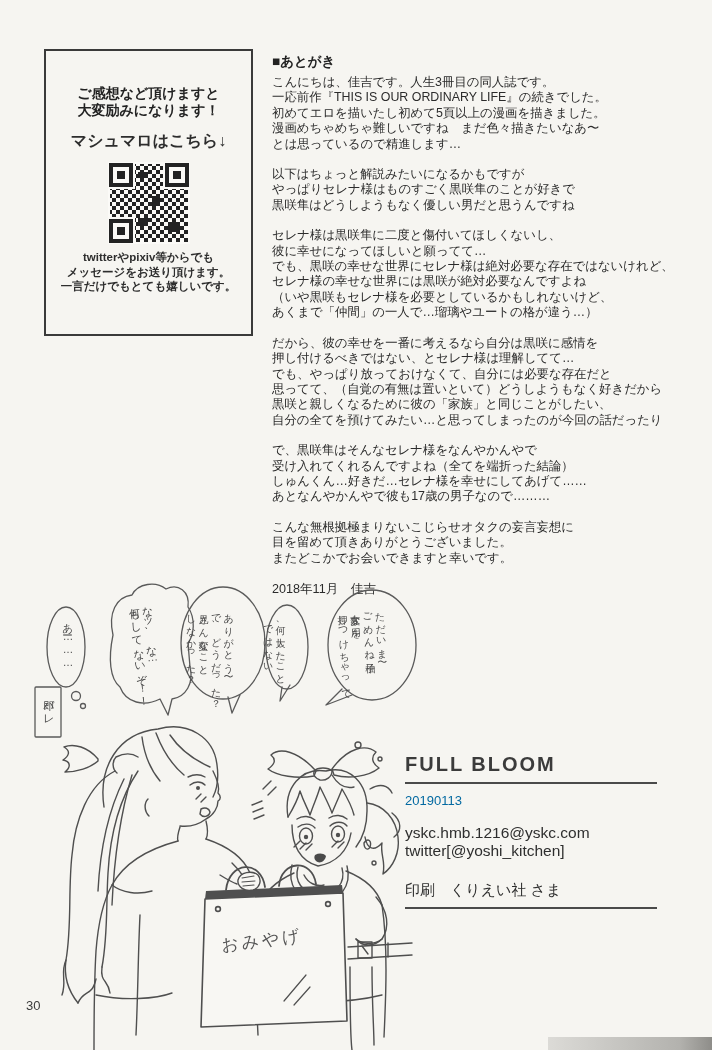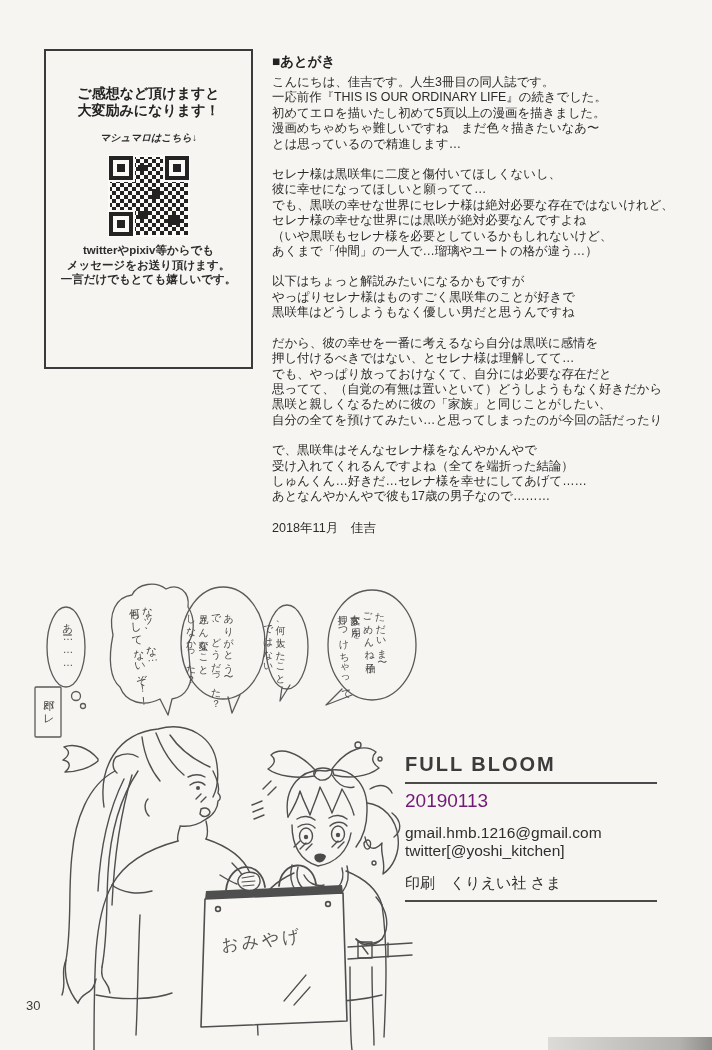--- a/index.html
+++ b/index.html
@@ -6,25 +6,25 @@
   .page{
     position:relative; width:712px; height:1050px; margin:0 auto;
     background:#f6f5f1; overflow:hidden;
     font-family:"Liberation Sans","DejaVu Sans",sans-serif;
     color:#2a2a2a;
   }
   .pre{white-space:pre-line;}
 
   
   .feedback-box{
-    position:absolute; left:44px; top:49px; width:209px; height:320px;
+    position:absolute; left:44px; top:49px; width:209px; height:287px;
     border:2px solid #3a3a3a; box-sizing:border-box; text-align:center;
   }
   .fb-heading{margin-top:34px; font-size:14px; line-height:16.5px; font-weight:bold; color:#222;}
-  .fb-marsh{margin-top:13px; font-size:10px; font-weight:bold; color:#2d2d2d;font-style:italic;}
+  .fb-marsh{margin-top:13px; font-size:16px; font-weight:bold; color:#2d2d2d;}
   .fb-qr{margin-top:10px;}
   .fb-footer{margin-top:2px; font-size:11.5px; line-height:14.5px; font-weight:bold; color:#2d2d2d;}
 
   
   .afterword{position:absolute; left:272px; top:48px; width:430px;}
   .aw-header{font-size:13.5px; font-weight:bold; margin:5px 0 4px 0; color:#222;}
   .para{font-size:12.4px; line-height:15.4px; margin:0 0 15px 0; font-weight:400; color:#2b2b2b;}
   .aw-date{font-size:12.6px; margin-top:12px; font-weight:500; color:#2b2b2b;}
 
   
@@ -38,23 +38,23 @@
     position:absolute; left:221px; top:929px; font-size:17px; color:#555;
     letter-spacing:3px; transform:rotate(-7deg); font-weight:500;
   }
   .page-number{position:absolute; left:26px; top:998px; font-size:13px; color:#3c3c3c;}
 
   
   .colophon{position:absolute; left:405px; top:751px; width:300px; color:#333;}
   .col-title{font-size:20px; font-weight:bold; letter-spacing:2px; color:#3b3b3b; line-height:27px;}
   .col-rule{border:none; border-top:2px solid #4a4a4a; margin:4px 0 0 0; width:252px;}
   .col-rule2{border:none; border-top:2px solid #4a4a4a; margin:7px 0 0 0; width:252px;}
-  .col-block{font-size:19px; line-height:17.5px; margin-top:8px; font-weight:500; color:#701a75;}
+  .col-block{font-size:13px; line-height:17.5px; margin-top:8px; font-weight:500; color:#0369a1;}
   .col-contact{font-size:15.5px; line-height:18px; margin-top:14px; font-weight:500; color:#2e2e2e;}
-  .col-printer{font-size:15px; margin-top:14px; font-weight:500; color:#2e2e2e;}
+  .col-printer{font-size:15px; margin-top:21px; font-weight:500; color:#2e2e2e;}
   .col-notice{font-size:13.6px; line-height:15.6px; margin-top:6px; font-weight:500; color:#2e2e2e;}
 
   .scan-strip{
     position:absolute; left:548px; top:1037px; width:164px; height:13px;
     background:linear-gradient(to right,#dcdbd7,#b3b2ae 80%,#8e8d89);
   }
 </style>
 </head>
 <body>
 
@@ -94,39 +94,42 @@
 一言だけでもとても嬉しいです。</div>
   </div>
 
   <div class="afterword">
     <div class="aw-header">■あとがき</div>
     <div class="para pre">こんにちは、佳吉です。人生3冊目の同人誌です。
 一応前作『THIS IS OUR ORDINARY LIFE』の続きでした。
 初めてエロを描いたし初めて5頁以上の漫画を描きました。
 漫画めちゃめちゃ難しいですね　まだ色々描きたいなあ〜
 とは思っているので精進します…</div>
+    <div class="para pre">以下はちょっと解説みたいになるかもですが
+やっぱりセレナ様はものすごく黒咲隼のことが好きで
+黒咲隼はどうしようもなく優しい男だと思うんですね</div>
     <div class="para pre">セレナ様は黒咲隼に二度と傷付いてほしくないし、
 彼に幸せになってほしいと願ってて…
 でも、黒咲の幸せな世界にセレナ様は絶対必要な存在ではないけれど、
 セレナ様の幸せな世界には黒咲が絶対必要なんですよね
 （いや黒咲もセレナ様を必要としているかもしれないけど、
 あくまで「仲間」の一人で…瑠璃やユートの格が違う…）</div>
-    <div class="para pre">以下はちょっと解説みたいになるかもですが
-やっぱりセレナ様はものすごく黒咲隼のことが好きで
-黒咲隼はどうしようもなく優しい男だと思うんですね</div>
     <div class="para pre">だから、彼の幸せを一番に考えるなら自分は黒咲に感情を
 押し付けるべきではない、とセレナ様は理解してて…
 でも、やっぱり放っておけなくて、自分には必要な存在だと
 思ってて、（自覚の有無は置いといて）どうしようもなく好きだから
 黒咲と親しくなるために彼の「家族」と同じことがしたい、
 自分の全てを預けてみたい…と思ってしまったのが今回の話だったり</div>
     <div class="para pre">で、黒咲隼はそんなセレナ様をなんやかんやで
 受け入れてくれるんですよね（全てを端折った結論）
 しゅんくん…好きだ…セレナ様を幸せにしてあげて……
 あとなんやかんやで彼も17歳の男子なので………</div>
+    <div class="para pre">こんな無根拠極まりないこじらせオタクの妄言妄想に
+目を留めて頂きありがとうございました。
+またどこかでお会いできますと幸いです。</div>
     <div class="aw-date">2018年11月　佳吉</div>
   </div>
 
   <svg class="illo" viewBox="0 0 400 475">
     <g stroke="#5a5a5a" stroke-width="1.3" fill="none" stroke-linecap="round" stroke-linejoin="round">
 
       <ellipse cx="46" cy="72" rx="19" ry="40"></ellipse>
       <circle cx="56" cy="121" r="4.5"></circle>
       <circle cx="63" cy="131" r="2.5"></circle>
 
@@ -239,21 +242,21 @@
   <div class="vtext" style="left:41px; top:692px; width:14px; height:46px; font-size:11px;">即バレ</div>
   <div class="bag-label">おみやげ</div>
 
   <div class="colophon">
     <div class="col-title">FULL BLOOM</div>
     <hr class="col-rule">
     <div class="col-block">
       <div>20190113</div>
     </div>
     <div class="col-contact">
-      <div>gmail.hmb.1216@gmail.com</div>
+      <div>yskc.hmb.1216@yskc.com</div>
       <div>twitter[@yoshi_kitchen]</div>
     </div>
     <div class="col-printer">印刷　くりえい社 さま</div>
     <hr class="col-rule2">
   </div>
 
   <div class="page-number">30</div>
   <div class="scan-strip"></div>
 </div>
 

